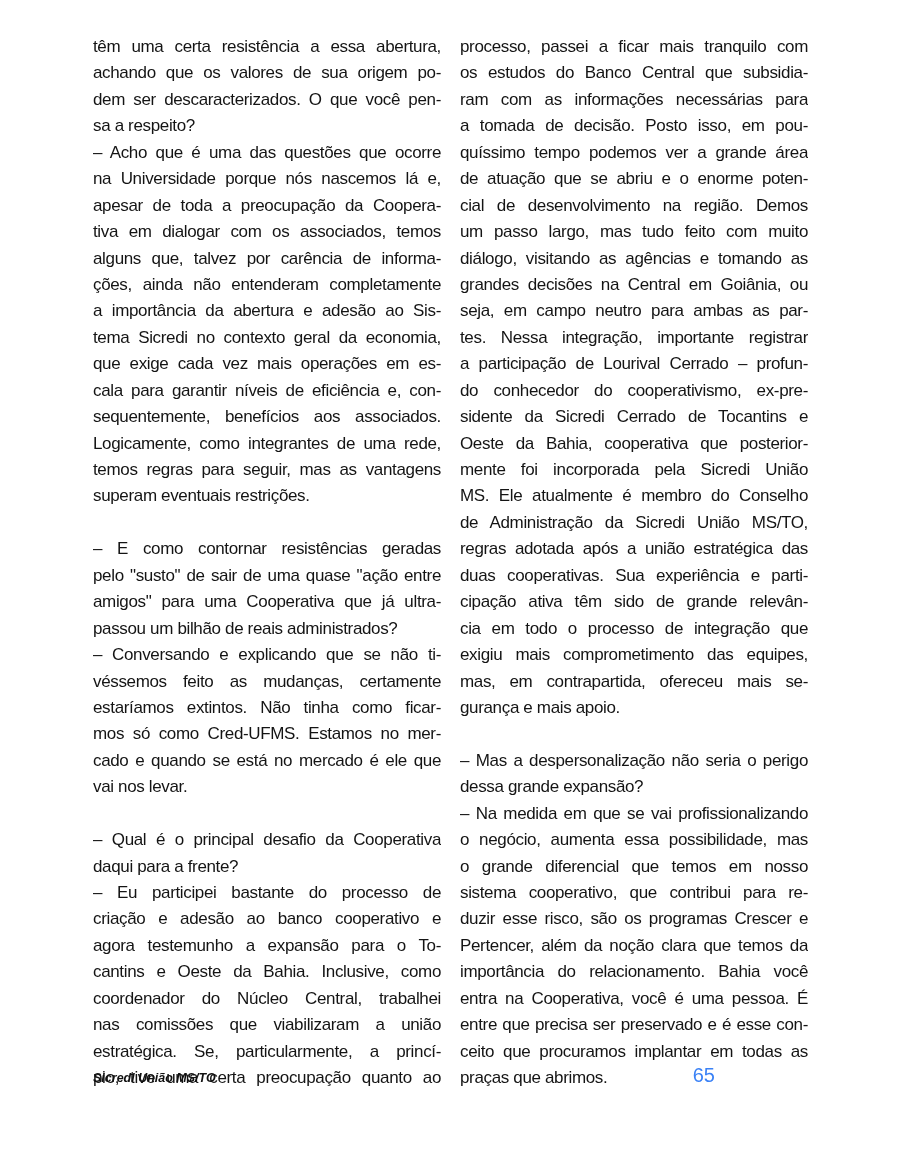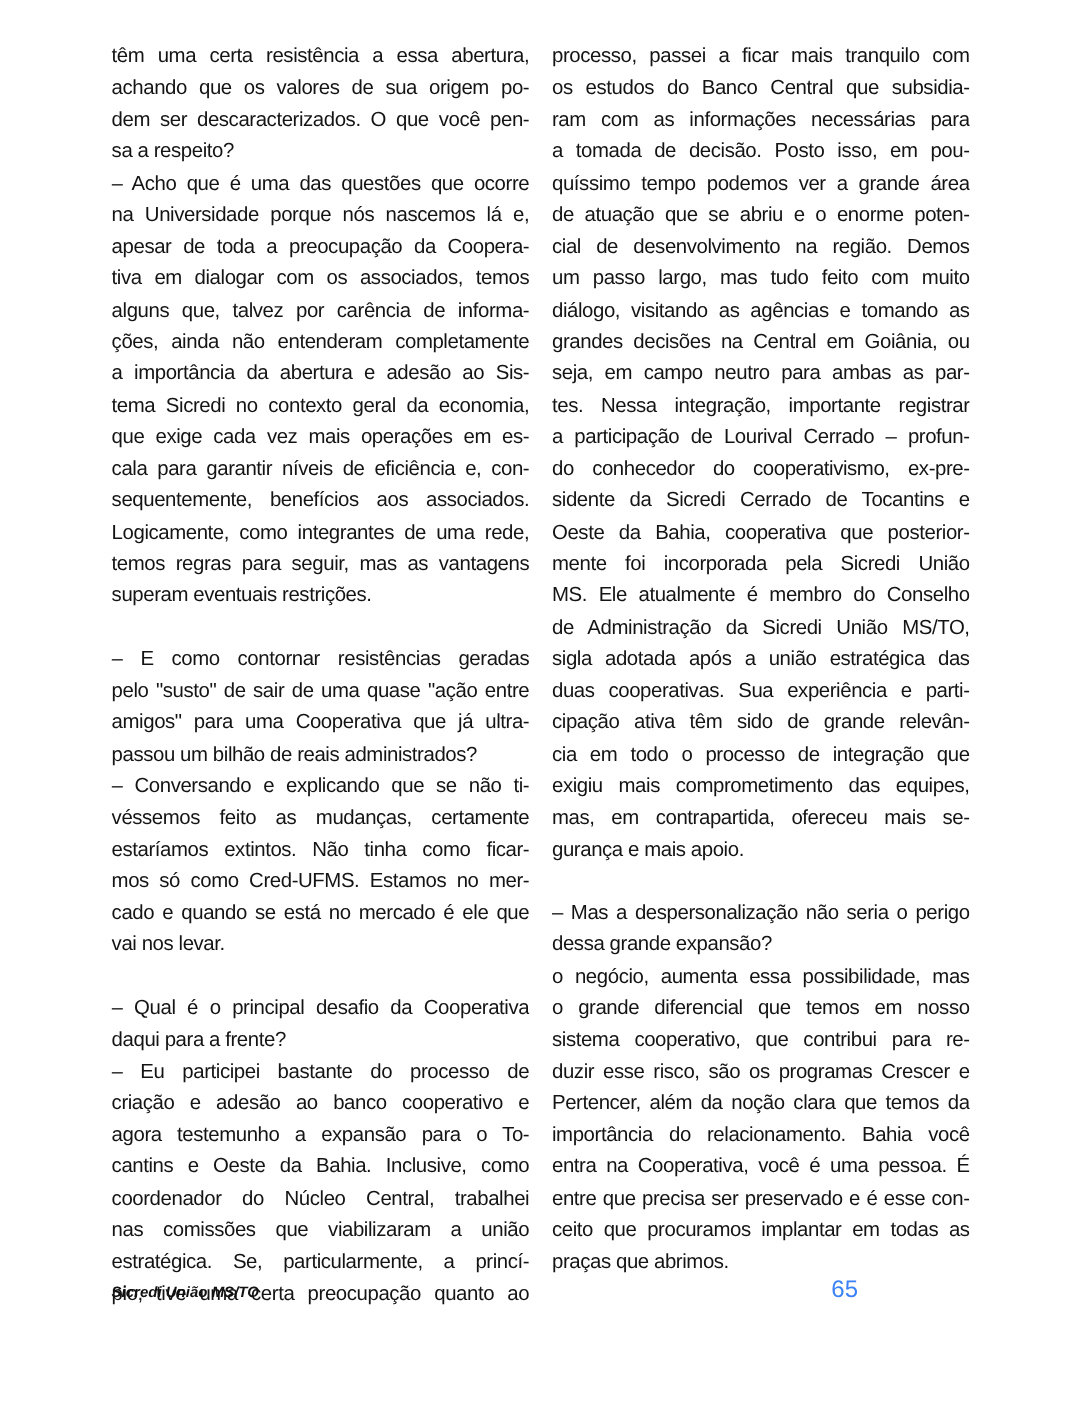--- a/index.html
+++ b/index.html
@@ -140,33 +140,34 @@
           <div class="line">grandes decisões na Central em Goiânia, ou</div>
           <div class="line">seja, em campo neutro para ambas as par-</div>
           <div class="line">tes. Nessa integração, importante registrar</div>
           <div class="line">a participação de Lourival Cerrado – profun-</div>
           <div class="line">do conhecedor do cooperativismo, ex-pre-</div>
           <div class="line">sidente da Sicredi Cerrado de Tocantins e</div>
           <div class="line">Oeste da Bahia, cooperativa que posterior-</div>
           <div class="line">mente foi incorporada pela Sicredi União</div>
           <div class="line">MS. Ele atualmente é membro do Conselho</div>
           <div class="line">de Administração da Sicredi União MS/TO,</div>
-          <div class="line">sigla adotada após a união estratégica das</div>
+          <div class="line">regras adotada após a união estratégica das</div>
           <div class="line">duas cooperativas. Sua experiência e parti-</div>
           <div class="line">cipação ativa têm sido de grande relevân-</div>
           <div class="line">cia em todo o processo de integração que</div>
           <div class="line">exigiu mais comprometimento das equipes,</div>
           <div class="line">mas, em contrapartida, ofereceu mais se-</div>
           <div class="line last">gurança e mais apoio.</div>
         </div>
         <div class="paragraph gap">
           <div class="line">– Mas a despersonalização não seria o perigo</div>
           <div class="line last">dessa grande expansão?</div>
         </div>
         <div class="paragraph">
+          <div class="line">– Na medida em que se vai profissionalizando</div>
           <div class="line">o negócio, aumenta essa possibilidade, mas</div>
           <div class="line">o grande diferencial que temos em nosso</div>
           <div class="line">sistema cooperativo, que contribui para re-</div>
           <div class="line">duzir esse risco, são os programas Crescer e</div>
           <div class="line">Pertencer, além da noção clara que temos da</div>
           <div class="line">importância do relacionamento. Bahia você</div>
           <div class="line">entra na Cooperativa, você é uma pessoa. É</div>
           <div class="line">entre que precisa ser preservado e é esse con-</div>
           <div class="line">ceito que procuramos implantar em todas as</div>
           <div class="line last">praças que abrimos.</div>

